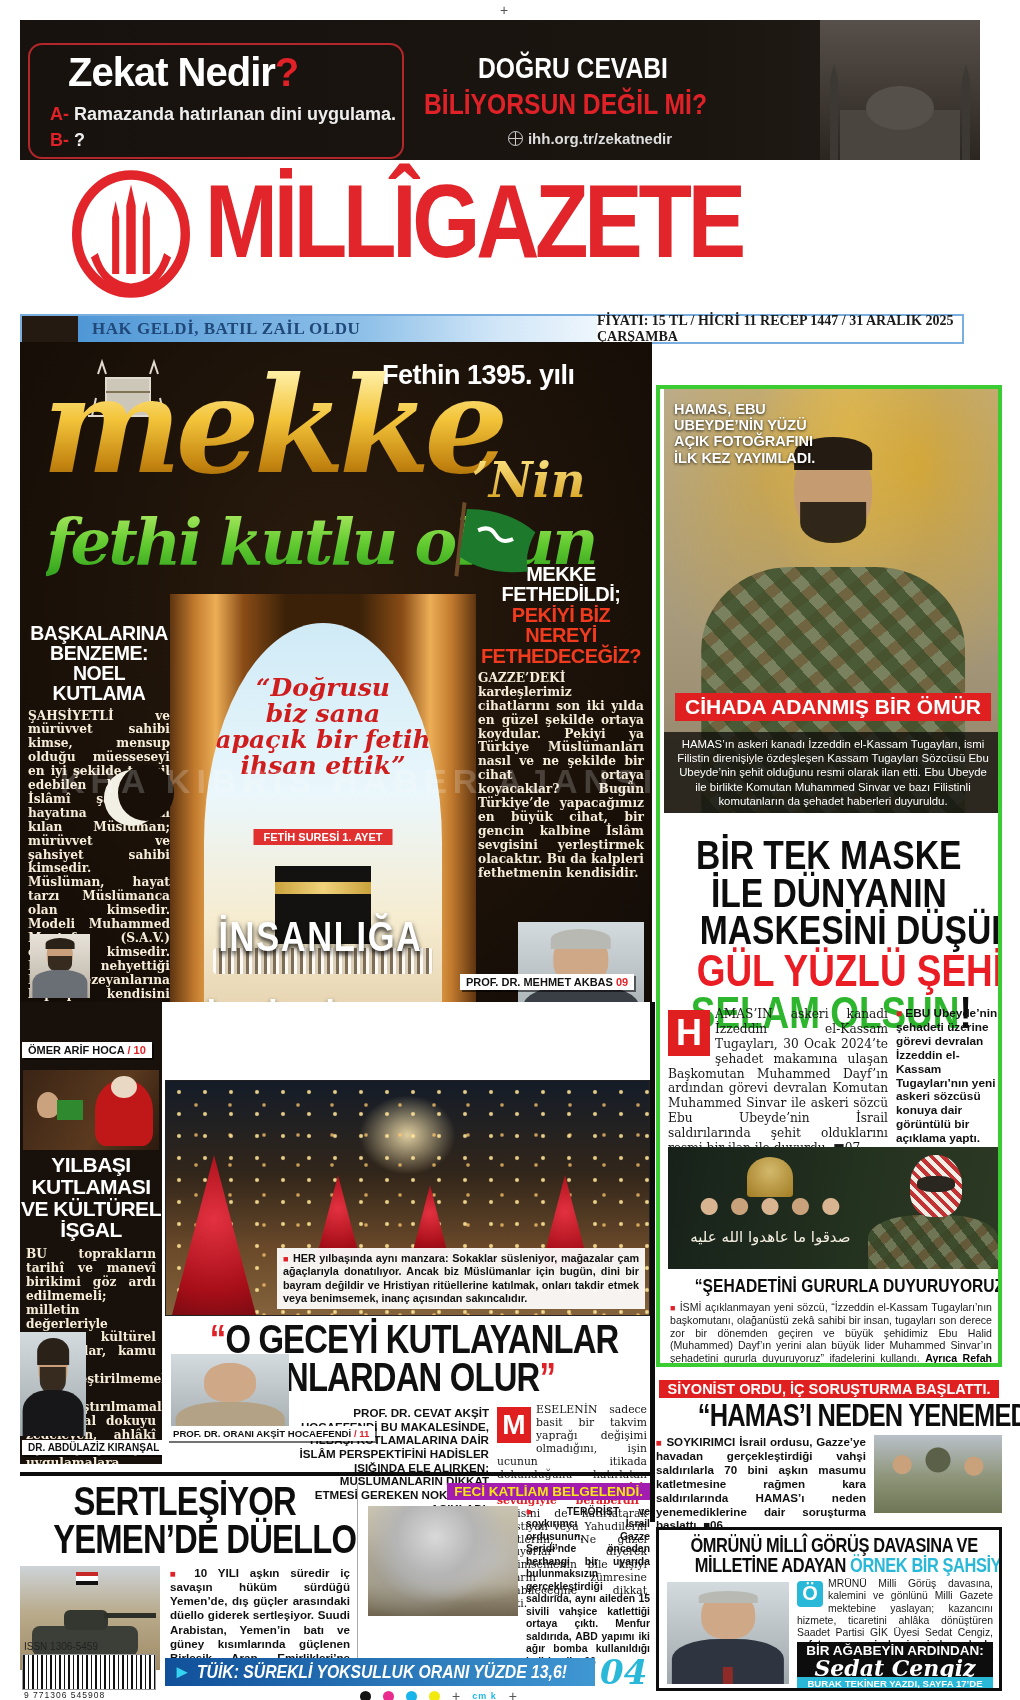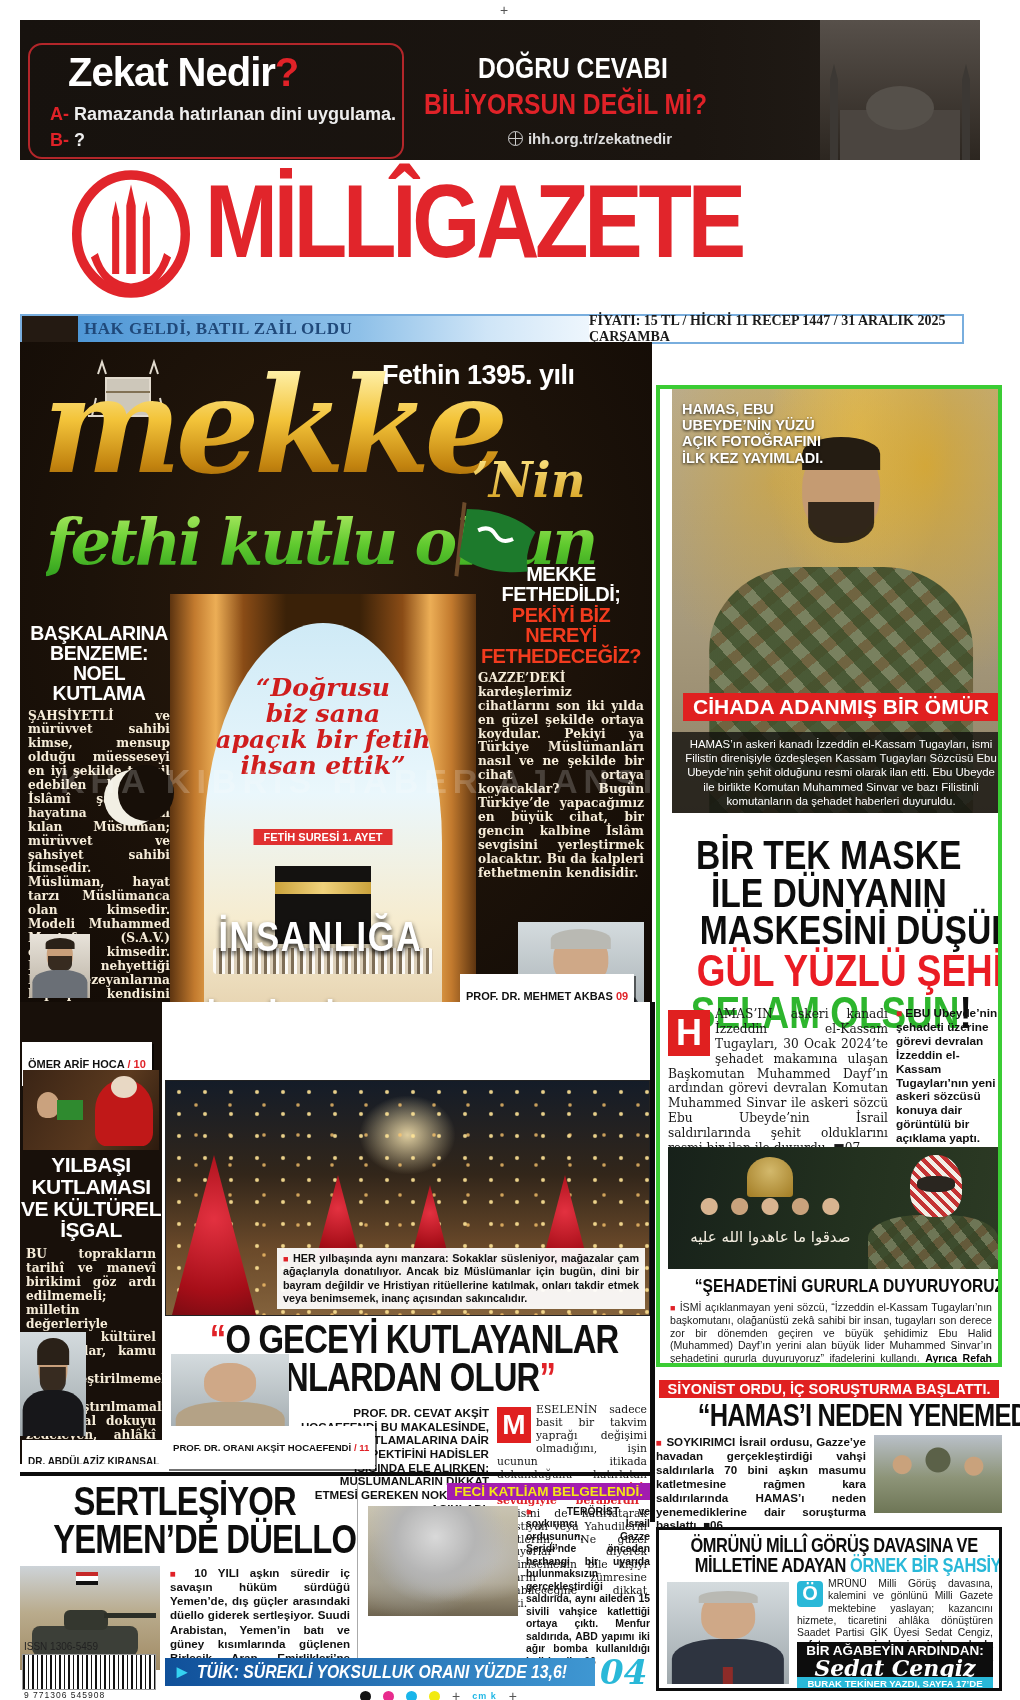--- a/index.html
+++ b/index.html
@@ -3,21 +3,21 @@
 <meta charset="utf-8">
 <style>
   html,body{margin:0;padding:0;background:#e9e9e9;}
   .page{position:relative;width:1020px;height:1700px;background:#ffffff;margin:0 auto;overflow:hidden;
         font-family:"Liberation Sans",sans-serif;}
   .abs{position:absolute;}
   .cond{display:inline-block;transform:scaleX(.82);transform-origin:center;white-space:nowrap;}
   .condL{display:inline-block;transform:scaleX(.85);transform-origin:left center;white-space:nowrap;}
   .red{color:#e02228;} .pg{color:#e02228;}
   .sq{color:#e02228;font-size:.85em;}
-  .chip{background:#fff;color:#111;font-weight:bold;font-size:11px;padding:16px 6px;
+  .chip{background:#fff;color:#111;font-weight:bold;font-size:11px;padding:2px 6px;
         box-shadow:2px 2px 0 rgba(0,0,0,.55);white-space:nowrap;}
   
   .ad{left:20px;top:20px;width:960px;height:140px;background:linear-gradient(90deg,#17120e 0%,#1b1510 70%,#241f1a 100%);overflow:hidden;}
   .ad-box{position:absolute;left:8px;top:23px;width:372px;height:112px;border:2px solid #b3262a;border-radius:14px;}
   .ad-q{position:absolute;left:48px;top:30px;color:#fff;font-weight:bold;font-size:40px;letter-spacing:-1px;}
   .ad-opt1{position:absolute;left:30px;top:84px;color:#eee;font-weight:bold;font-size:18px;}
   .ad-opt2{position:absolute;left:30px;top:110px;color:#eee;font-weight:bold;font-size:18px;}
   .ad-c1{position:absolute;left:390px;top:32px;width:360px;text-align:center;color:#fff;font-weight:bold;font-size:29px;}
   .ad-c2{position:absolute;left:370px;top:68px;width:400px;text-align:center;color:#e02228;font-weight:bold;font-size:29px;}
   .ad-url{position:absolute;left:390px;top:110px;width:360px;text-align:center;color:#ddd;font-size:15px;font-weight:bold;}
@@ -28,21 +28,21 @@
   
   .masthead{left:0;top:162px;width:1020px;height:150px;background:#fff;}
   .logo{position:absolute;left:72px;top:8px;width:118px;height:128px;}
   .mg-title{position:absolute;left:205px;top:-4px;width:790px;color:#e1252b;font-weight:bold;
             font-size:103px;letter-spacing:-5px;line-height:1.25;font-family:"Liberation Sans",sans-serif;}
   
   .infobar{left:20px;top:314px;width:940px;height:26px;border:2px solid #79aede;display:flex;background:#fff;}
   .ib-black{width:56px;background:#241a12;}
   .ib-blue{width:505px;background:linear-gradient(90deg,#4f97d6 0%,#8ec0e8 55%,#cfe5f7 80%,#eef6fd 100%);
            color:#20497a;font-family:"Liberation Serif",serif;font-weight:bold;font-size:17px;
-           display:flex;align-items:center;padding-left:6px;letter-spacing:.5px;}
+           display:flex;align-items:center;padding-left:14px;letter-spacing:.5px;}
   .ib-price{flex:1;display:flex;align-items:center;justify-content:center;color:#1b1b1b;
             font-family:"Liberation Serif",serif;font-weight:bold;font-size:14px;}
   
   .lead{left:20px;top:342px;width:632px;height:660px;overflow:hidden;
         background:radial-gradient(ellipse at 50% 40%,#2b1b0d 0%,#1c1209 55%,#120b06 100%);}
   .kaaba-sketch{position:absolute;left:48px;top:10px;opacity:.92;}
   .lead-kicker{position:absolute;left:362px;top:18px;color:#fff;font-weight:bold;font-size:27px;letter-spacing:-.5px;}
   .lead-title{position:absolute;left:22px;top:18px;font-family:"DejaVu Serif",serif;font-style:italic;font-weight:bold;
               font-size:132px;letter-spacing:-6px;line-height:1;
               background:linear-gradient(180deg,#fff3b0 5%,#f3c43a 45%,#c2830f 80%,#8f5c06 100%);
@@ -130,21 +130,21 @@
   .gec-body{position:absolute;left:332px;top:402px;width:150px;font-family:"DejaVu Serif",serif;font-size:10.8px;line-height:1.2;text-align:justify;color:#151515;}
   .dropbox{float:left;width:34px;height:36px;background:#e02020;color:#fff;font-weight:bold;font-size:28px;
            display:flex;align-items:center;justify-content:center;margin:3px 5px 0 0;font-family:"Liberation Sans",sans-serif;}
   .boldred{color:#e02228;font-weight:bold;}
   
   .vrule{left:650px;top:1002px;width:5px;height:520px;background:#0c0c0c;}
   .hrule{left:20px;top:1472px;width:632px;height:4px;background:#0c0c0c;}
   .vdiv{left:357px;top:1484px;width:1px;height:200px;background:#aaa;}
   
   .greenbox{left:656px;top:385px;width:346px;height:982px;border:4px solid #3bcc34;background:#fff;box-sizing:border-box;overflow:hidden;}
-  .ebu{position:absolute;left:12px;top:0;width:100%;height:424px;overflow:hidden;
+  .ebu{position:absolute;left:4px;top:0;width:100%;height:424px;overflow:hidden;
        background:linear-gradient(180deg,#b9ac90 0%,#a79a7c 55%,#8f8268 100%);}
   .callig{position:absolute;inset:0;
        background:radial-gradient(ellipse at 75% 18%,rgba(218,165,32,.75),transparent 45%),
                   radial-gradient(ellipse at 30% 22%,rgba(218,165,32,.5),transparent 40%),
                   radial-gradient(ellipse at 55% 10%,rgba(255,215,100,.55),transparent 35%);}
   .fig-torso{position:absolute;left:50%;bottom:0;width:78%;height:58%;transform:translateX(-50%);
        border-radius:34% 34% 0 0;
        background:repeating-linear-gradient(48deg,rgba(58,76,40,.75) 0 14px,rgba(0,0,0,0) 14px 26px),
                   repeating-linear-gradient(-38deg,rgba(108,88,52,.7) 0 11px,rgba(0,0,0,0) 11px 24px),#79815f;}
   .fig-head{position:absolute;left:50%;top:13%;width:23%;height:22%;transform:translateX(-50%);

